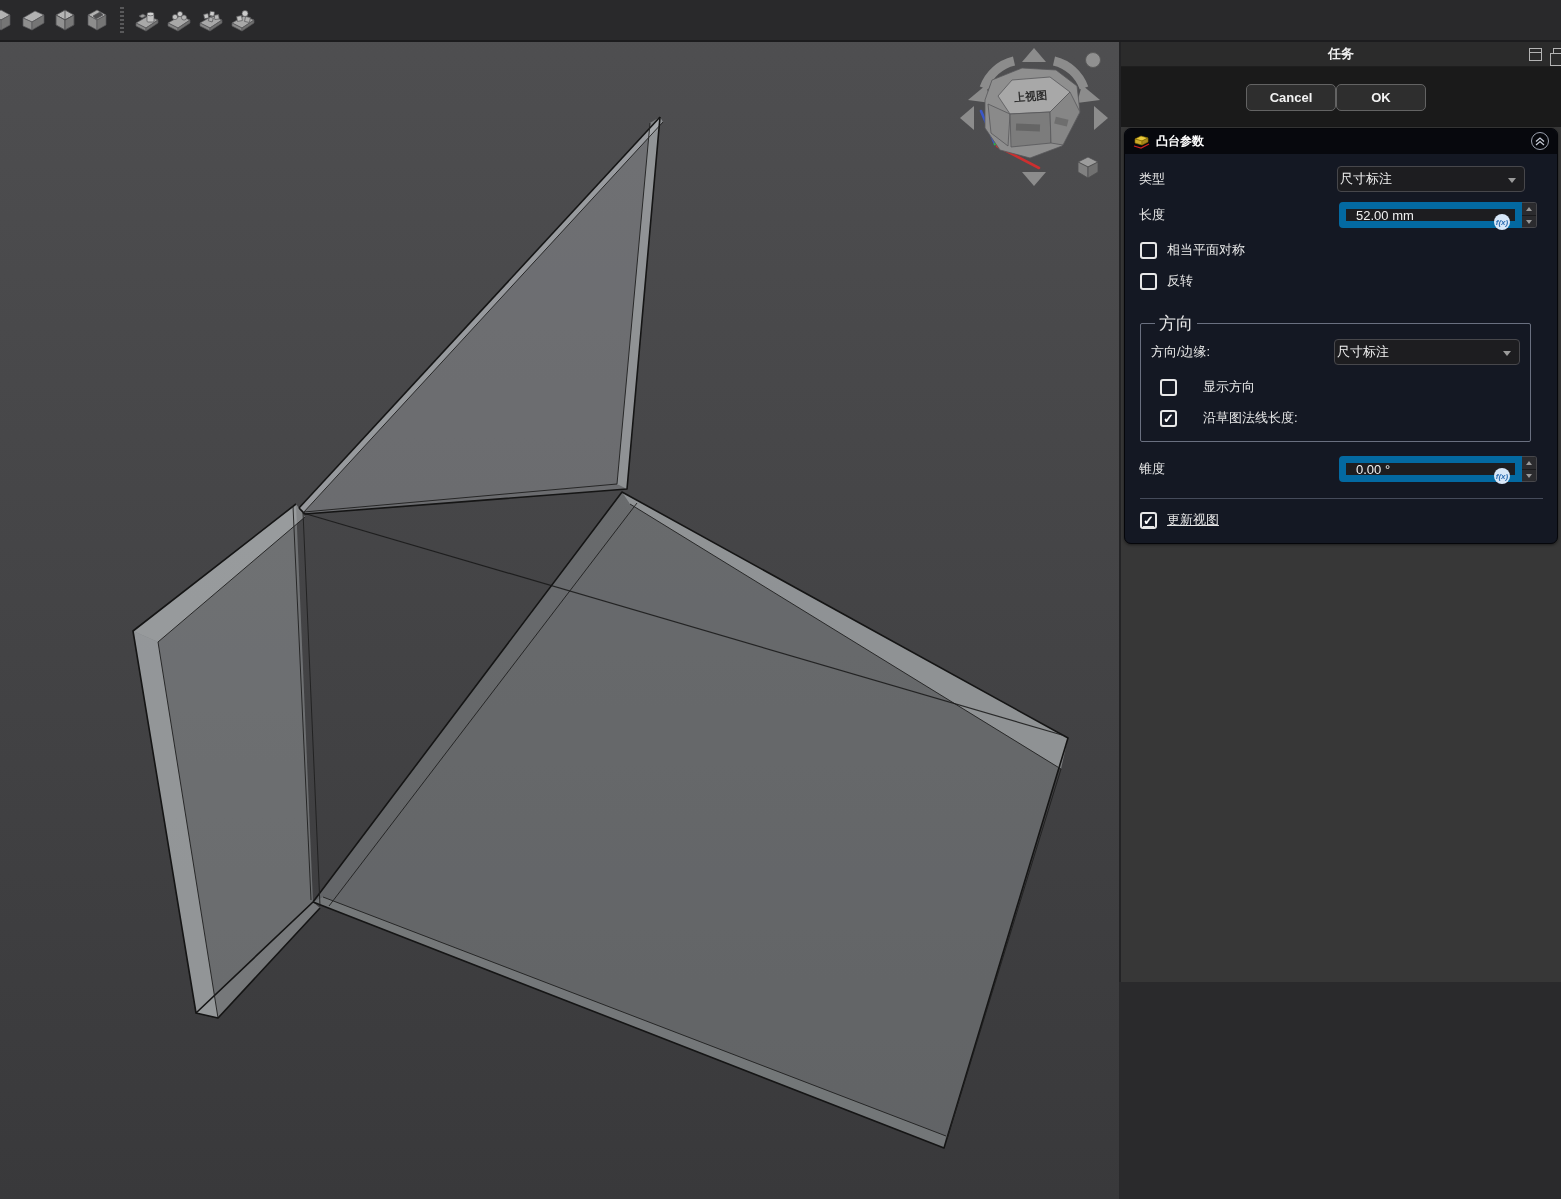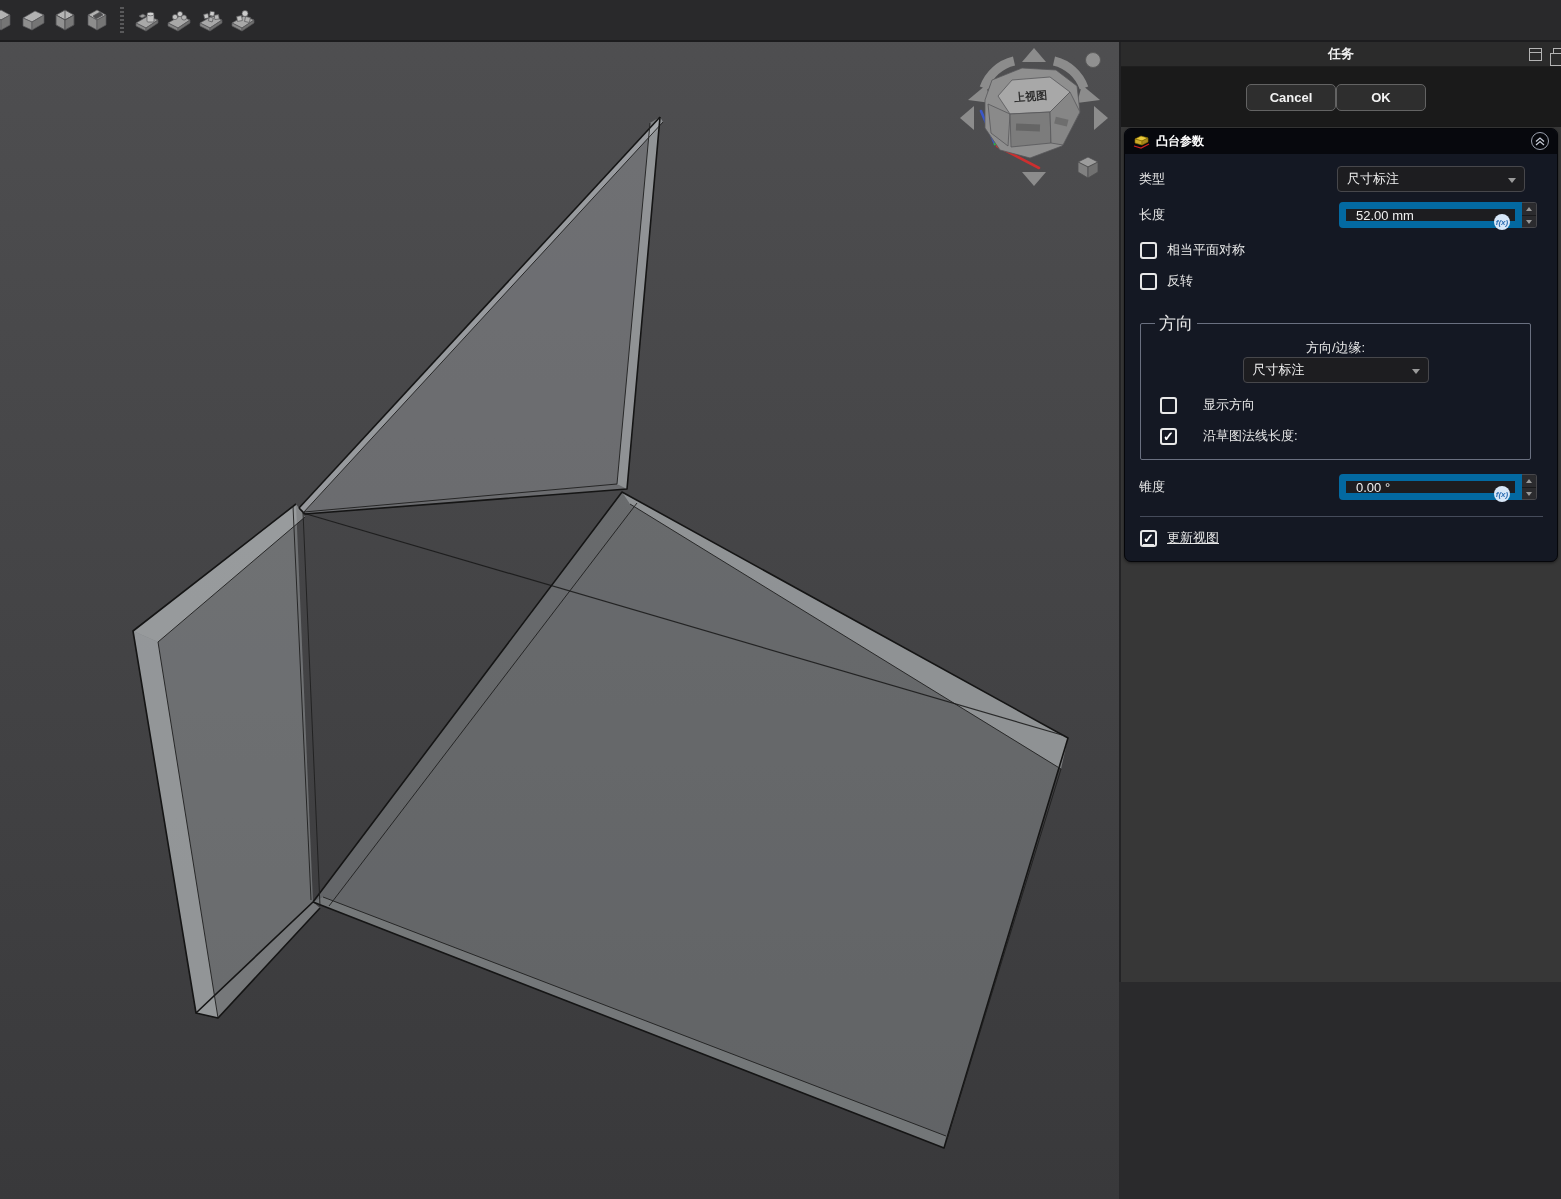--- a/index.html
+++ b/index.html
@@ -50,21 +50,21 @@
   .collapse-btn { position:absolute; right:8px; top:3px; width:18px; height:18px;
     border:1px solid #9aa0ad; border-radius:50%; background:transparent; cursor:pointer;
     display:flex; align-items:center; justify-content:center; }
 
   .card-body { padding:12px 12px 14px 14px; color:#e8e8e8; font-size:13px; }
   .frow { display:flex; align-items:center; margin-bottom:10px; }
   .frow .flabel { flex:1; }
 
   .select { position:relative; width:188px; height:26px; margin-right:20px;
     background:#1d1d20; border:1px solid #47474b; border-radius:4px;
-    color:#f0f0f0; font-size:13px; display:flex; align-items:center; padding:0 22px 0 9px; cursor:pointer; }
+    color:#f0f0f0; font-size:13px; display:flex; align-items:center; padding:0 22px 0 2px; cursor:pointer; }
   .select::after { content:""; position:absolute; right:8px; top:11px;
     border-left:4px solid transparent; border-right:4px solid transparent; border-top:5px solid #9a9a9a; }
 
   .spin-group { display:flex; align-items:stretch; margin-right:8px; }
   .spin-field { position:relative; width:183px; height:26px; background:#1d1d20;
     border:7px solid #0369a1; border-radius:4px 0 0 4px; color:#f0f0f0; font-size:13px;
     display:flex; align-items:center; padding:0 24px 0 10px; }
   .fx-badge { position:absolute; right:5px; top:5px; width:16px; height:16px; border-radius:50%;
     background:#d7e7f8; color:#2f6fb2; font-size:8px; font-style:italic; font-weight:bold;
     display:flex; align-items:center; justify-content:center; cursor:pointer; }
@@ -78,21 +78,21 @@
     border-left:3.5px solid transparent; border-right:3.5px solid transparent; border-top:4px solid #999; }
 
   .cbrow { display:flex; align-items:center; gap:10px; margin:13px 0 0 1px; }
   .cb { width:17px; height:17px; border:2px solid #e8e8e8; border-radius:3px; flex:0 0 auto;
     display:flex; align-items:center; justify-content:center; cursor:pointer; background:transparent; }
   .cb.on::after { content:"\2713"; color:#ffffff; font-size:13px; font-weight:bold; line-height:1; }
 
   .groupbox { position:relative; margin:22px 14px 0 1px; border:1px solid #6a7080;
     border-radius:2px; padding:4px 10px 14px 10px; }
   .groupbox legend { font-size:17px; color:#e8e8e8; padding:0 4px; margin-left:4px; }
-  .groupbox .frow { margin:0;flex-direction:column; }
+  .groupbox .frow { margin:0; }
   .groupbox .select { width:186px; margin-right:0; }
   .groupbox .cbrow { margin-left:9px;gap:26px; }
 
   .hdivider { height:1px; background:#454b5a; margin:16px 2px 2px 1px; }
 
   .tb-icon svg, .mini { display:block; }
 </style>
 </head>
 <body>
 <div id="app">

